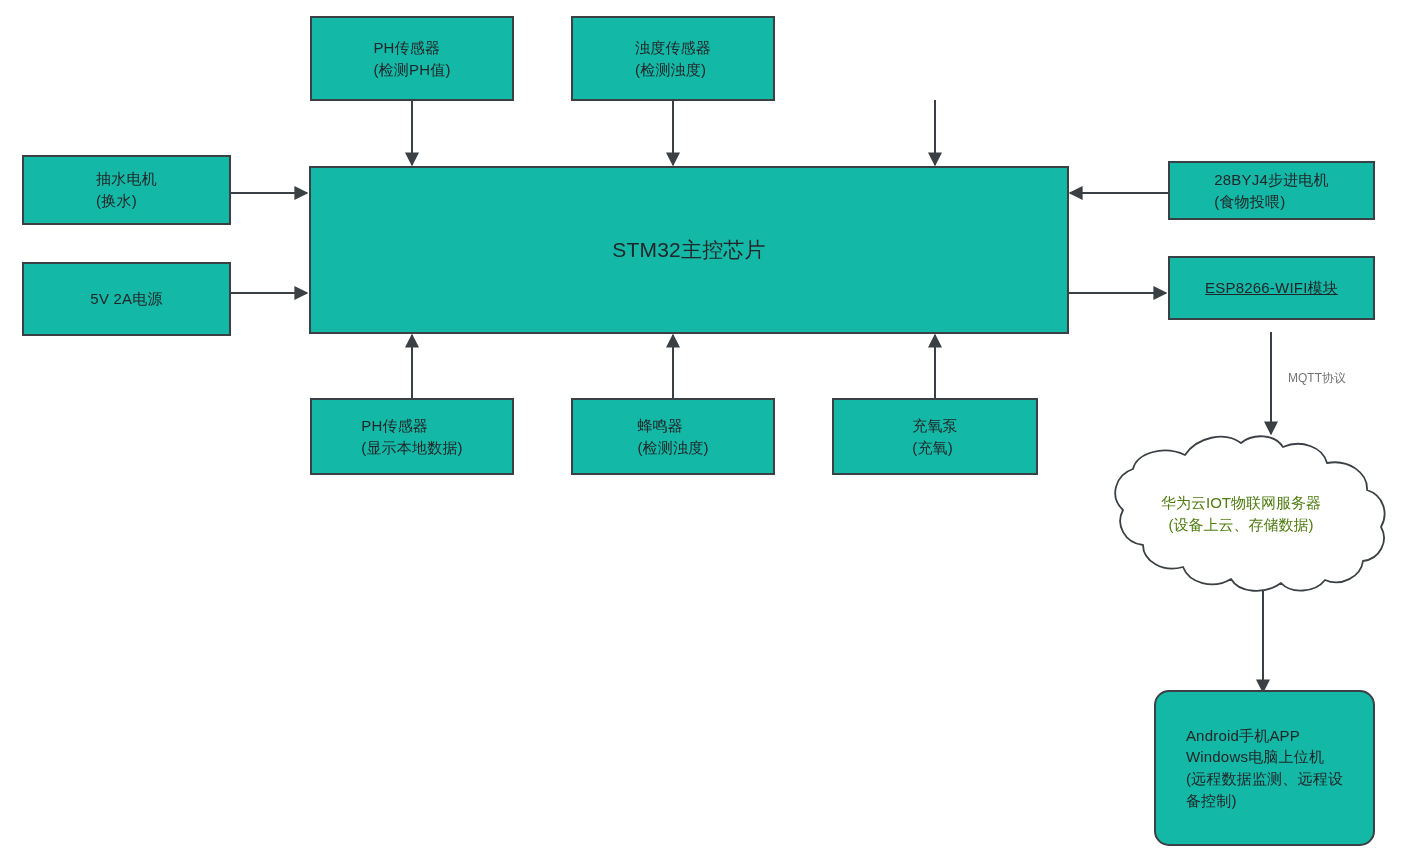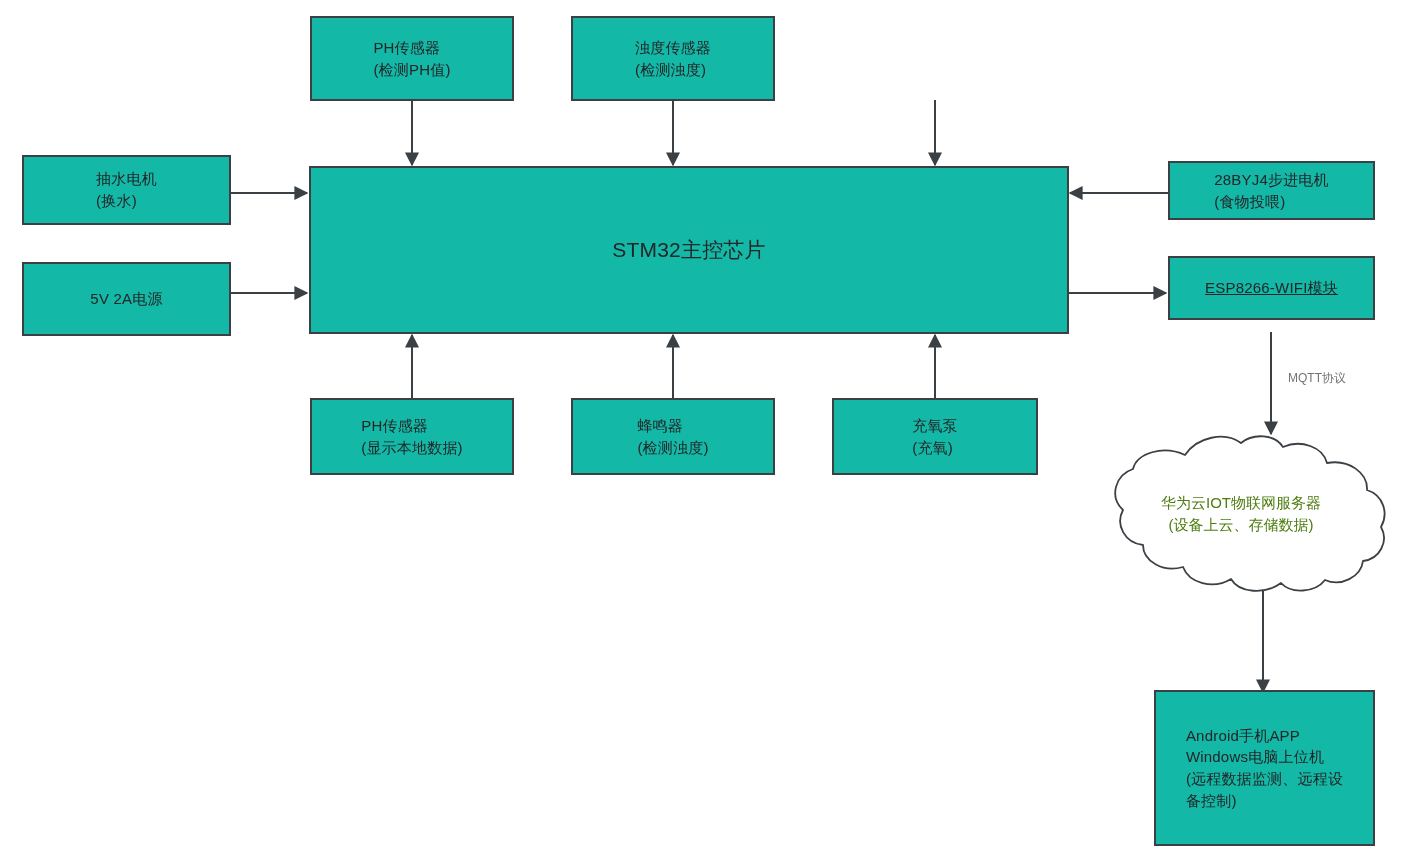--- a/index.html
+++ b/index.html
@@ -178,18 +178,18 @@
                C 120 157, 96 150, 90 134
                C 70 140, 50 128, 50 112
                C 32 110, 22 92, 30 77
                C 16 64, 22 42, 40 36
                C 44 20, 70 12, 92 22 Z" fill="#ffffff" stroke="#3b4045" stroke-width="1.8" stroke-linejoin="round"></path>
     </svg>
     <div class="cloud-label">华为云IOT物联网服务器
 (设备上云、存储数据)</div>
   </div>
 
-  <div class="node" style="left:1154px; top:690px; width:221px; height:156px;">Android手机APP
+  <div class="node" style="left:1154px; top:690px; width:221px; height:156px;border-radius:15px;">Android手机APP
 Windows电脑上位机
 (远程数据监测、远程设
 备控制)</div>
 
 </div>
 
 </body></html>

